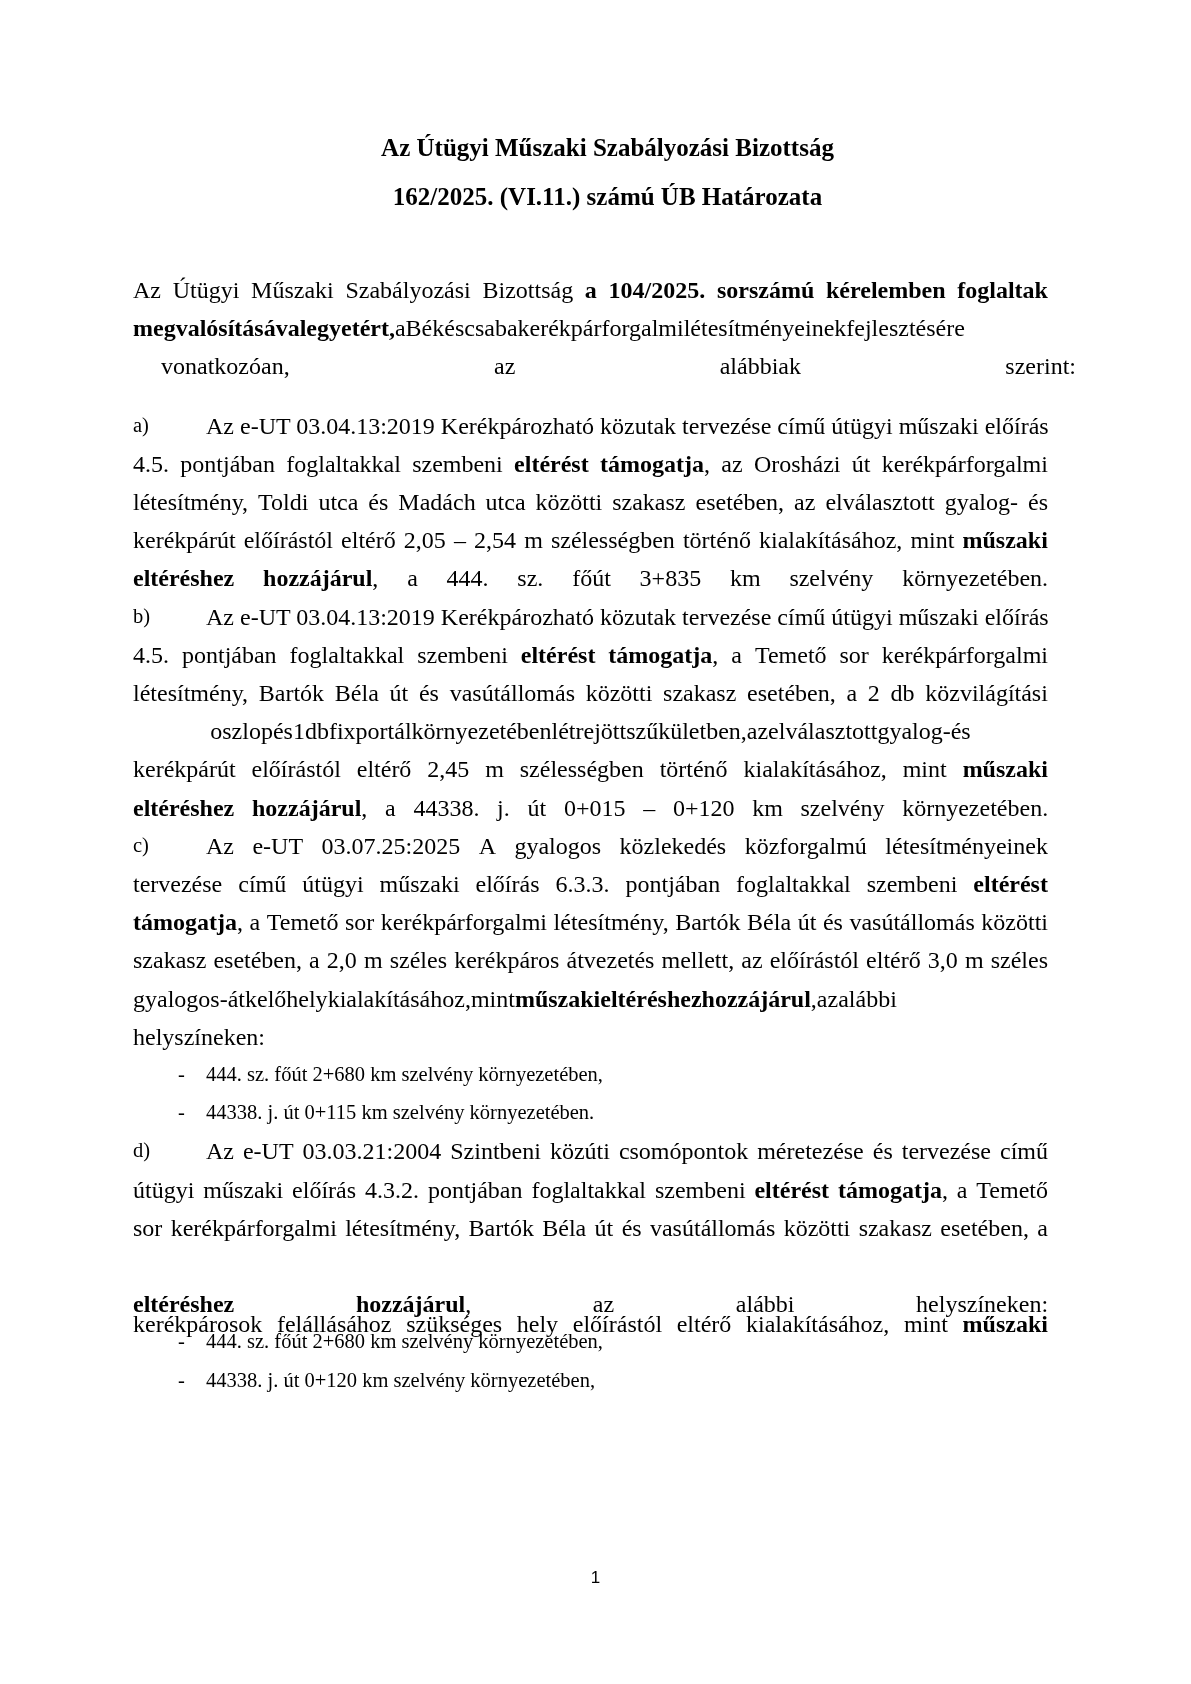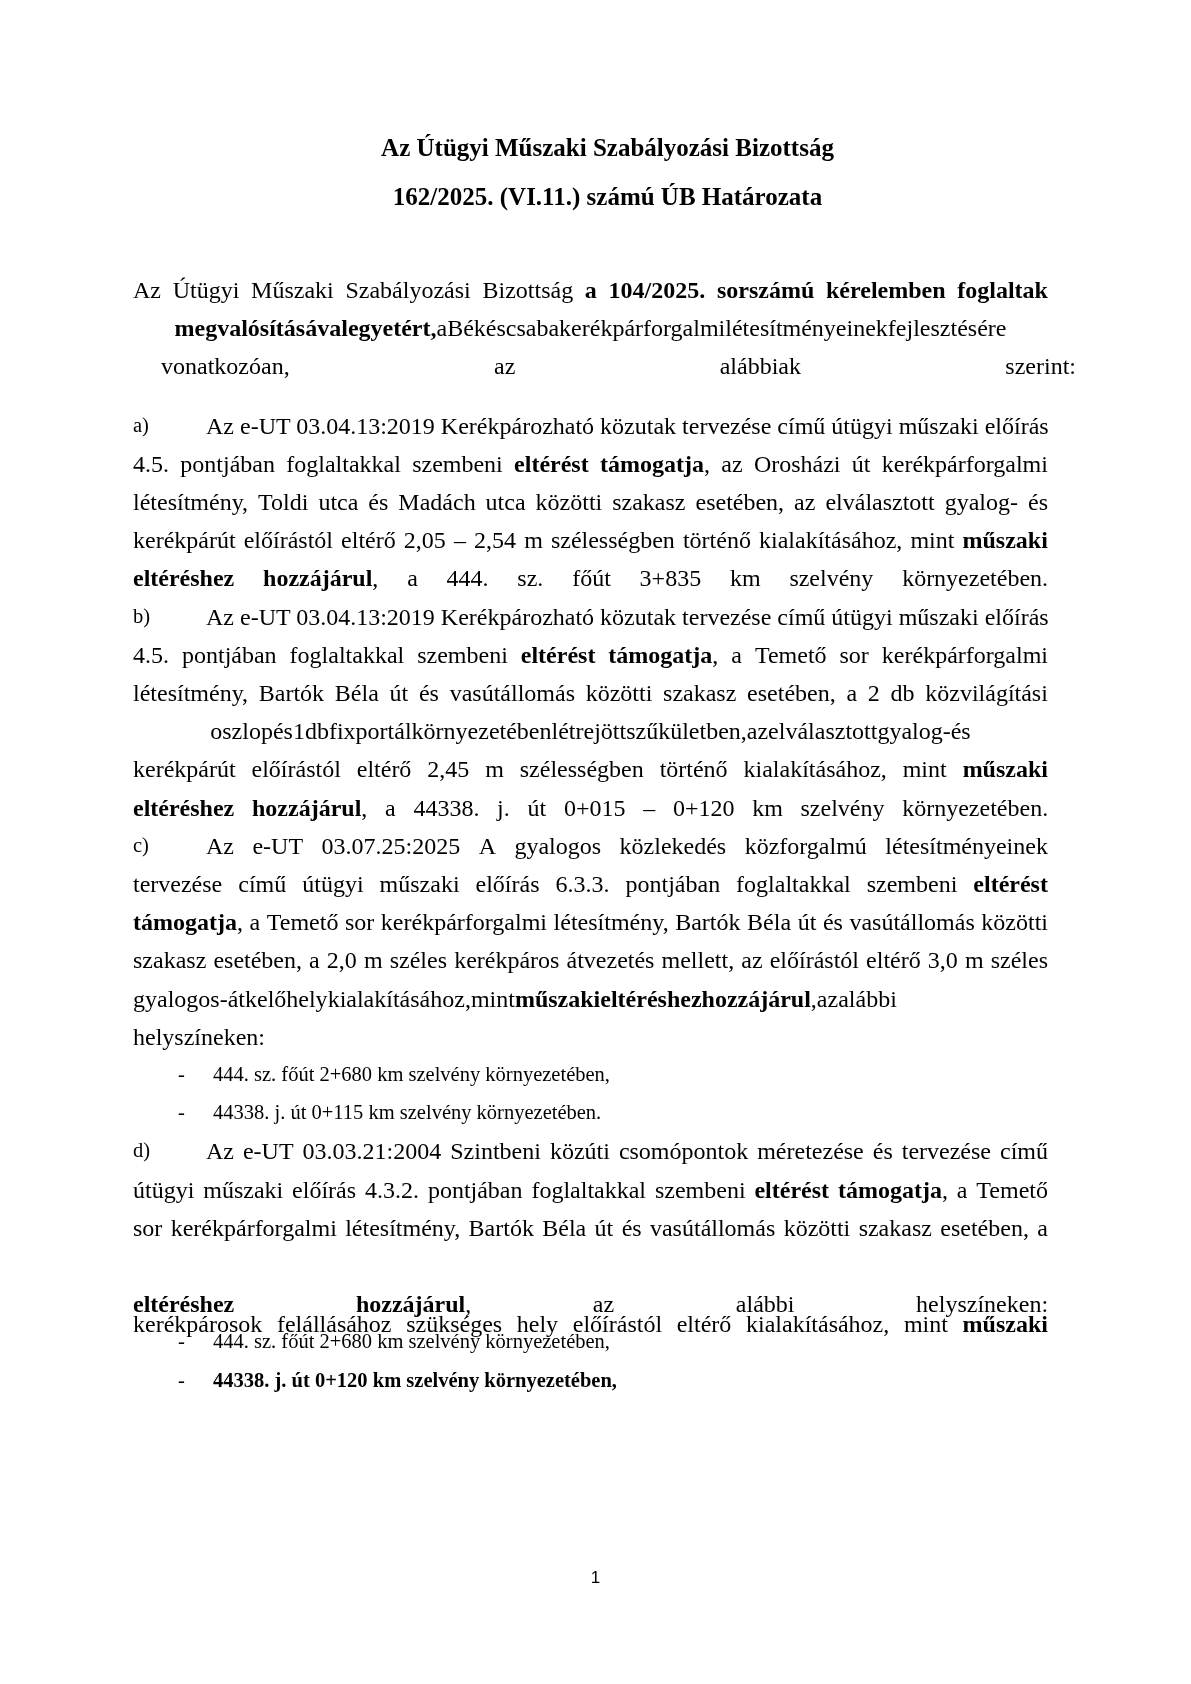--- a/index.html
+++ b/index.html
@@ -4,21 +4,21 @@
   <style>
     html, body { margin: 0; padding: 0; background: #ffffff; }
     body { width: 1191px; height: 1684px; position: relative; overflow: hidden;
            font-family: "Liberation Serif", "DejaVu Serif", serif; color: #000; }
     .title { position: absolute; left: 12px; width: 1191px; text-align: center;
              font-weight: bold; font-size: 25px; }
     .line { position: absolute; left: 133px; width: 915px; font-size: 24px;
             text-align: justify; text-align-last: justify; white-space: nowrap; line-height: 24px; height: 24px; }
     .marker { position: absolute; left: 133px; font-size: 20.5px; }
     .bullet-dash { position: absolute; left: 178px; font-size: 20.5px; }
-    .bullet-text { position: absolute; left: 213px; font-size: 20.5px; white-space: nowrap; }
+    .bullet-text { position: absolute; left: 206px; font-size: 20.5px; white-space: nowrap; }
     b { font-weight: bold; }
     .pagenum { position: absolute; left: 0; width: 1191px; text-align: center; top: 1568px;
                font-family: "Liberation Sans", "DejaVu Sans", sans-serif; font-size: 17px; }
   </style>
 </head>
 <body>
 
 <div id="page">
   <div class="title" style="top:134px">Az Útügyi Műszaki Szabályozási Bizottság</div>
   <div class="title" style="top:183px">162/2025. (VI.11.) számú ÚB Határozata</div>
@@ -28,21 +28,21 @@
         <span><span>Útügyi</span></span>
         <span><span>Műszaki</span></span>
         <span><span>Szabályozási</span></span>
         <span><span>Bizottság</span></span>
         <span><b>a</b></span>
         <span><b>104/2025.</b></span>
         <span><b>sorszámú</b></span>
         <span><b>kérelemben</b></span>
         <span><b>foglaltak</b></span>
       </div>
-      <div class="line" style="top: 316.2px; left: 133px; width: 915px; display: flex; justify-content: center;">
+      <div class="line" style="top: 316.2px; left: 133px; width: 915px; display: flex; justify-content: flex-start;">
         <span><b>megvalósításával</b></span>
         <span><b>egyetért,</b></span>
         <span><span>a</span></span>
         <span><span>Békéscsaba</span></span>
         <span><span>kerékpárforgalmi</span></span>
         <span><span>létesítményeinek</span></span>
         <span><span>fejlesztésére</span></span>
       </div>
       <div class="line" style="top: 354.4px; left: 133px; width: 915px; margin-left: 28px;"><span><span>vonatkozóan,</span> </span><span><span>az</span> </span><span><span>alábbiak</span> </span><span><span>szerint:</span></span></div>
       <div class="marker" style="top: 413.6px;">a)</div>
@@ -263,16 +263,16 @@
         <span><span>előírástól</span></span>
         <span><span>eltérő</span></span>
         <span><span>kialakításához,</span></span>
         <span><span>mint</span></span>
         <span><b>műszaki</b></span>
       </div>
       <div class="line" style="top: 1292.2px; left: 133px; width: 915px;"><span><b>eltéréshez</b> </span><span><b>hozzájárul</b><span>,</span> </span><span><span>az</span> </span><span><span>alábbi</span> </span><span><span>helyszíneken:</span></span></div>
       <div class="bullet-dash" style="top: 1330.4px;">-</div>
       <div class="bullet-text" style="top: 1330.4px;">444. sz. főút 2+680 km szelvény környezetében,</div>
       <div class="bullet-dash" style="top: 1368.6px;">-</div>
-      <div class="bullet-text" style="top: 1368.6px; font-weight: bold;">44338. j. út 0+120 km szelvény környezetében,</div>
+      <div class="bullet-text" style="top: 1368.6px;">44338. j. út 0+120 km szelvény környezetében,</div>
     </div>
   <div class="pagenum">1</div>
 </div>
 
 </body></html>

